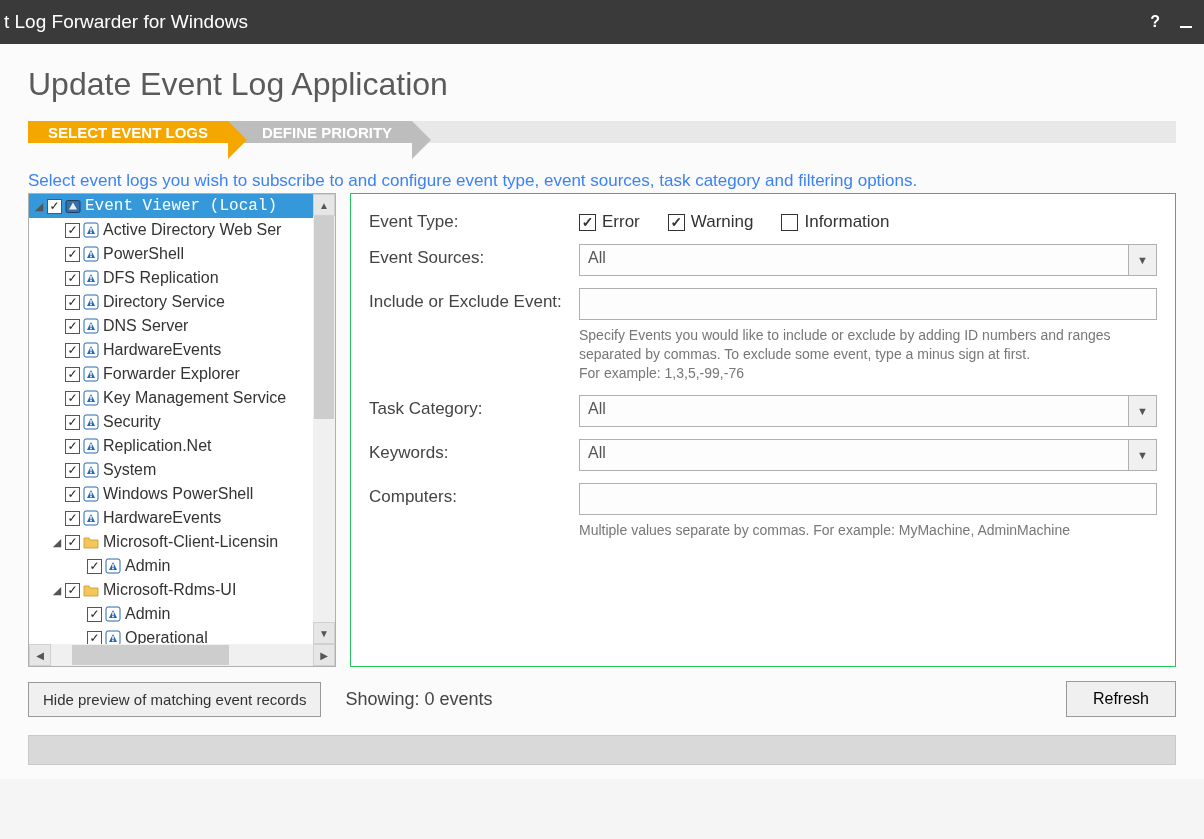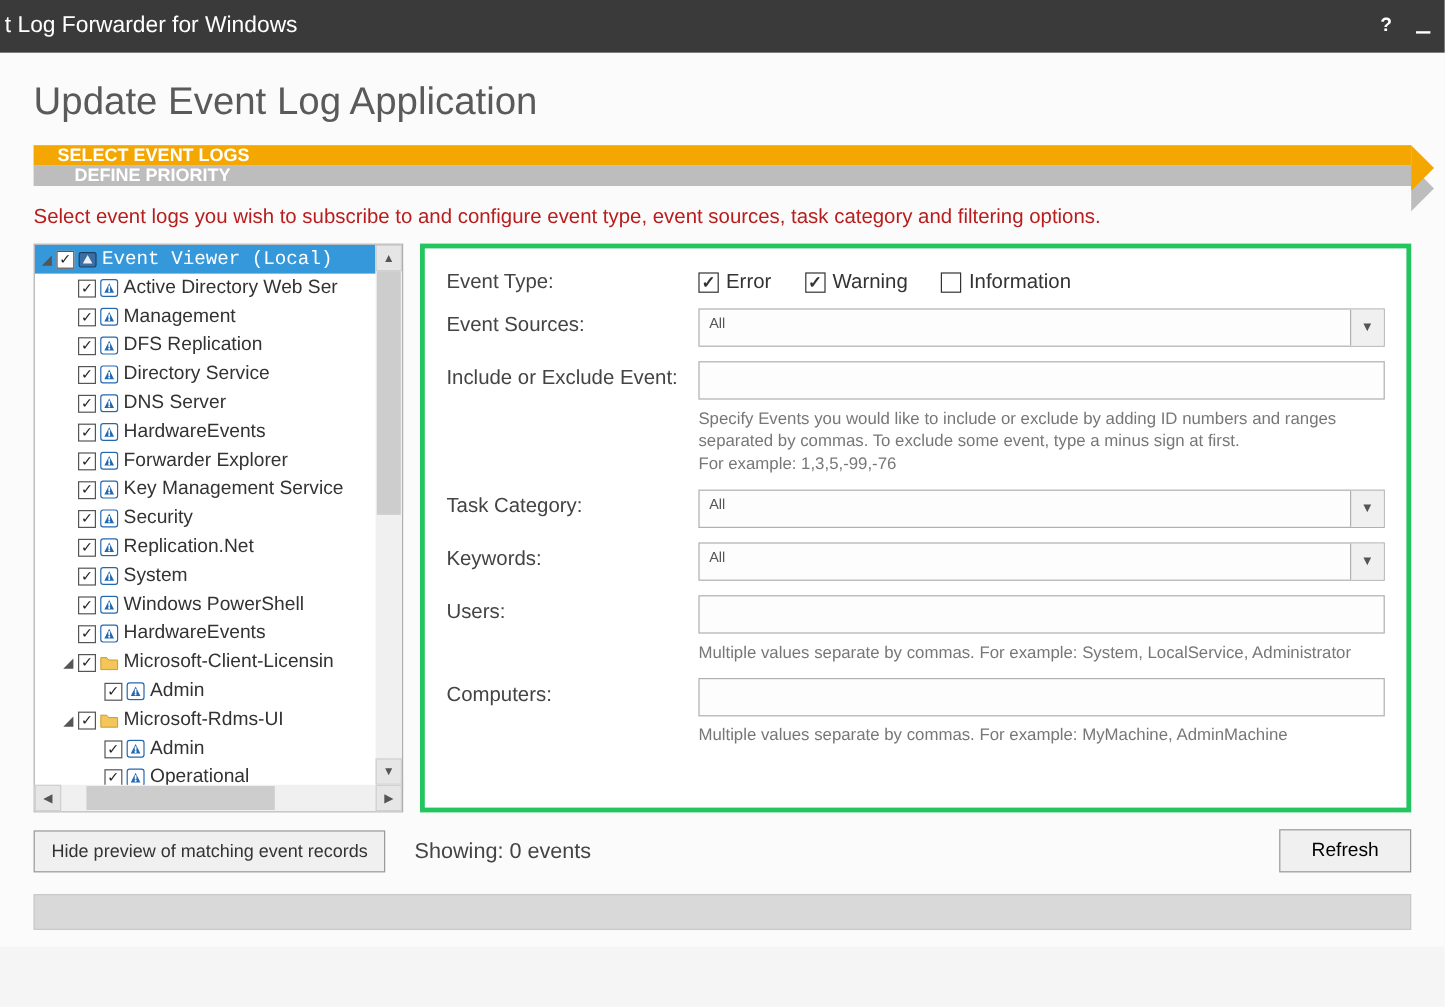--- a/index.html
+++ b/index.html
@@ -4,55 +4,55 @@
 <style>
   * { box-sizing: border-box; font-family: "Segoe UI", Arial, sans-serif; }
   body { margin: 0; background: #f5f5f5; color: #333; }
   .titlebar { background: #3a3a3a; color: #fff; height: 44px; display: flex; align-items: center; justify-content: space-between; padding: 0 12px 0 0; font-size: 19px; }
   .titlebar .title { padding-left: 4px; font-weight: 400; }
   .titlebar .win-controls { display: flex; align-items: center; gap: 20px; }
   .titlebar .help { font-size: 16px; font-weight: bold; }
   .titlebar .minimize { width: 12px; height: 2px; background: #fff; margin-top: 10px; }
   .container { padding: 14px 28px; background: #fbfbfb; }
   h1 { font-size: 32px; font-weight: 400; color: #5a5a5a; margin: 8px 0 18px 0; }
-  .wizard-steps { display: flex; height: 22px; background: #e8e8e8; margin-bottom: 28px; flex-direction: column; }
+  .wizard-steps { display: flex; height: 22px; background: #e8e8e8; margin-bottom: 28px; }
   .step { display: flex; align-items: center; padding: 0 20px; font-weight: bold; font-size: 15px; position: relative; }
   .step.active { background: #f4a700; color: #fff; }
   .step.active::after { content:""; position:absolute; right:-19px; top:0; border-left:19px solid #f4a700; border-top:19px solid transparent; border-bottom:19px solid transparent; z-index:2; }
   .step.inactive { background: #bdbdbd; color: #fff; padding-left: 34px; }
   .step.inactive::after { content:""; position:absolute; right:-19px; top:0; border-left:19px solid #bdbdbd; border-top:19px solid transparent; border-bottom:19px solid transparent; z-index:1; }
-  .instruction { font-size: 17px; color: #b91c1c; margin-bottom: 12px; }
+  .instruction { font-size: 17px; color: #3b82f6; margin-bottom: 2px; }
   .main-row { display: flex; gap: 14px; }
   .tree-panel { width: 308px; border: 1px solid #b0b0b0; background: #fff; height: 474px; display:flex; flex-direction:column; }
   .tree-scroll { flex:1; overflow:hidden; position:relative; }
   .tree-inner { position:absolute; top:0; left:0; right:22px; }
   .tree-vscroll { position:absolute; right:0; top:0; bottom:0; width:22px; background:#f0f0f0; display:flex; flex-direction:column; }
   .tree-vscroll .arrow { height:22px; background:#e6e6e6; display:flex; align-items:center; justify-content:center; font-size:10px; color:#555; border:1px solid #d0d0d0; }
   .tree-vscroll .track { flex:1; position:relative; }
   .tree-vscroll .thumb { position:absolute; top:0; left:1px; right:1px; height:50%; background:#cdcdcd; }
   .tree-hscroll { height:22px; background:#f0f0f0; display:flex; }
   .tree-hscroll .arrow { width:22px; background:#e6e6e6; display:flex; align-items:center; justify-content:center; font-size:10px; color:#555; border:1px solid #d0d0d0; }
   .tree-hscroll .track { flex:1; position:relative; }
   .tree-hscroll .thumb { position:absolute; left:8%; top:1px; bottom:1px; width:60%; background:#cdcdcd; }
   .tree-item { display:flex; align-items:center; height:24px; font-size:16px; color:#333; white-space:nowrap; overflow:hidden; }
   .tree-item .expander { width:16px; text-align:center; color:#555; font-size:11px; }
   .tree-item .cb { width:15px; height:15px; border:1px solid #555; background:#fff; display:inline-flex; align-items:center; justify-content:center; font-size:12px; color:#222; margin-right:3px; flex-shrink:0; }
   .tree-item .icon { width:16px; height:16px; margin-right:4px; flex-shrink:0; display:inline-flex; align-items:center; justify-content:center; }
   .tree-item.selected { background:#3498db; color:#fff; }
   .tree-item.selected .label { color:#fff;font-family:Liberation Mono, monospace; }
   .indent-1 { padding-left: 26px; }
-  .form-panel { flex:1; border:4px solid #22c55e; background:#fff; padding: 14px 18px; height:474px; }
+  .form-panel { flex:1; border:1px solid #22c55e; background:#fff; padding: 14px 18px; height:474px; }
   .form-row { display:flex; margin-bottom: 12px; align-items:flex-start; }
   .form-row .lbl { width: 210px; font-size:17px; color:#444; padding-top:4px; }
   .form-row .ctrl { flex:1; }
   .checks { display:flex; gap:28px; align-items:center; padding-top:4px; }
   .check { display:flex; align-items:center; gap:6px; font-size:17px; }
   .check .box { width:17px; height:17px; border:1.5px solid #333; display:inline-flex; align-items:center; justify-content:center; font-size:14px; font-weight:bold; }
   .combo { display:flex; border:1px solid #b0b0b0; height:32px; background:#fdfdfd; }
-  .combo .val { flex:1; padding:4px 8px; font-size:12px; color:#555; }
+  .combo .val { flex:1; padding:4px 8px; font-size:16px; color:#555; }
   .combo .dd { width:28px; border-left:1px solid #b0b0b0; background:#f0f0f0; display:flex; align-items:center; justify-content:center; font-size:11px; color:#555; }
   .txt-input { width:100%; border:1px solid #b0b0b0; height:32px; padding:4px 8px; font-size:16px; background:#fdfdfd; }
   .hint { font-size:14px; color:#777; margin-top:6px; line-height:1.35; }
   .bottom-row { display:flex; align-items:center; margin-top:14px; gap:14px; }
   .btn { border:1px solid #999; background:#f0f0f0; padding:8px 14px; font-size:15px; color:#333; cursor:pointer; }
   .showing { font-size:18px; color:#444; flex:1; margin-left:10px; }
   .refresh-btn { border:1px solid #999; background:#f0f0f0; padding:8px 26px; font-size:16px; }
   .preview-bar { margin-top:18px; height:30px; background:#d9d9d9; border:1px solid #c9c9c9; }
   svg.log-icon { width:16px; height:16px; }
   svg.folder-icon { width:16px; height:16px; }
@@ -114,21 +114,21 @@
             <div class="tree-item" style="padding-left:36px;">
               <span class="cb">✓</span>
               <span class="icon">
                 <svg class="log-icon" viewBox="0 0 16 16">
                   <rect x="1" y="1" width="14" height="14" rx="2" fill="#fff" stroke="#2268b0" stroke-width="1"></rect>
                   <path d="M4 12 L8 4 L12 12 Z" fill="#2268b0"></path>
                   <rect x="7.3" y="6" width="1.4" height="3.5" fill="#fff"></rect>
                   <circle cx="8" cy="10.6" r="0.9" fill="#fff"></circle>
                 </svg>
               </span>
-              <span class="label">Management</span>
+              <span class="label">PowerShell</span>
             </div>
             <div class="tree-item" style="padding-left:36px;">
               <span class="cb">✓</span>
               <span class="icon">
                 <svg class="log-icon" viewBox="0 0 16 16">
                   <rect x="1" y="1" width="14" height="14" rx="2" fill="#fff" stroke="#2268b0" stroke-width="1"></rect>
                   <path d="M4 12 L8 4 L12 12 Z" fill="#2268b0"></path>
                   <rect x="7.3" y="6" width="1.4" height="3.5" fill="#fff"></rect>
                   <circle cx="8" cy="10.6" r="0.9" fill="#fff"></circle>
                 </svg>
@@ -381,27 +381,20 @@
       <div class="form-row">
         <div class="lbl">Keywords:</div>
         <div class="ctrl">
           <div class="combo">
             <div class="val">All</div>
             <div class="dd">▼</div>
           </div>
         </div>
       </div>
 
-      <div class="form-row">
-        <div class="lbl">Users:</div>
-        <div class="ctrl">
-          <input class="txt-input" value="" style="">
-          <div class="hint">Multiple values separate by commas. For example: System, LocalService, Administrator</div>
-        </div>
-      </div>
 
       <div class="form-row">
         <div class="lbl">Computers:</div>
         <div class="ctrl">
           <input class="txt-input" value="" style="">
           <div class="hint">Multiple values separate by commas. For example: MyMachine, AdminMachine</div>
         </div>
       </div>
 
     </div>

